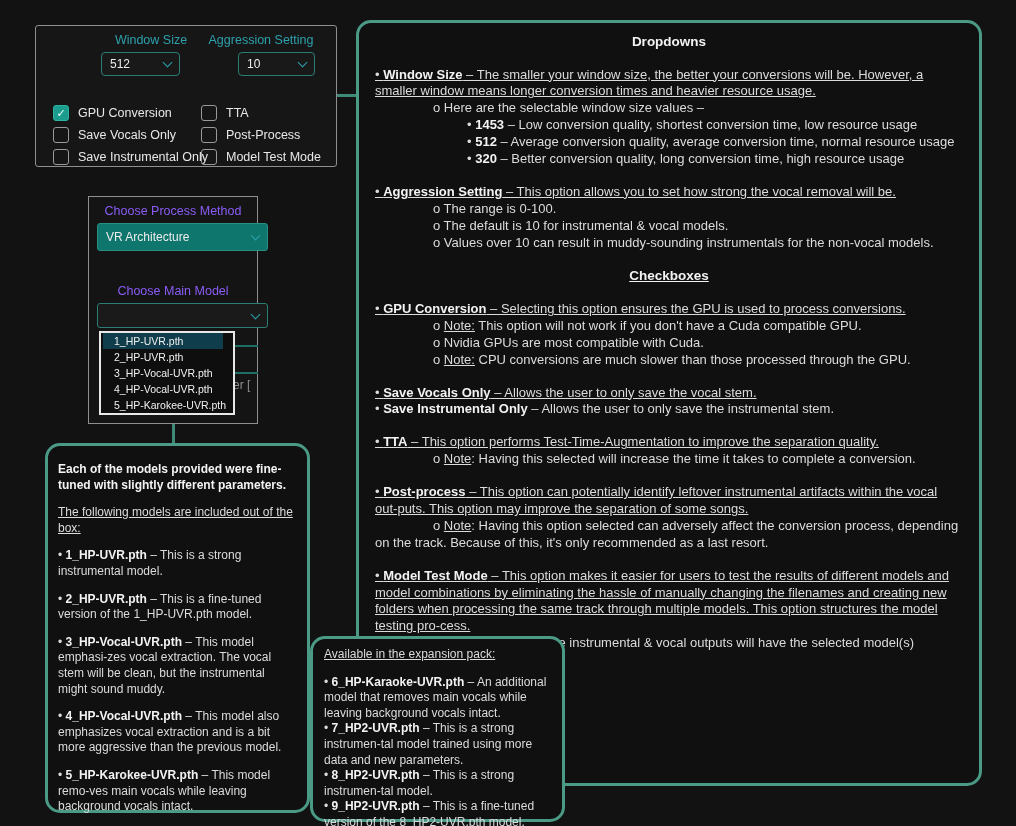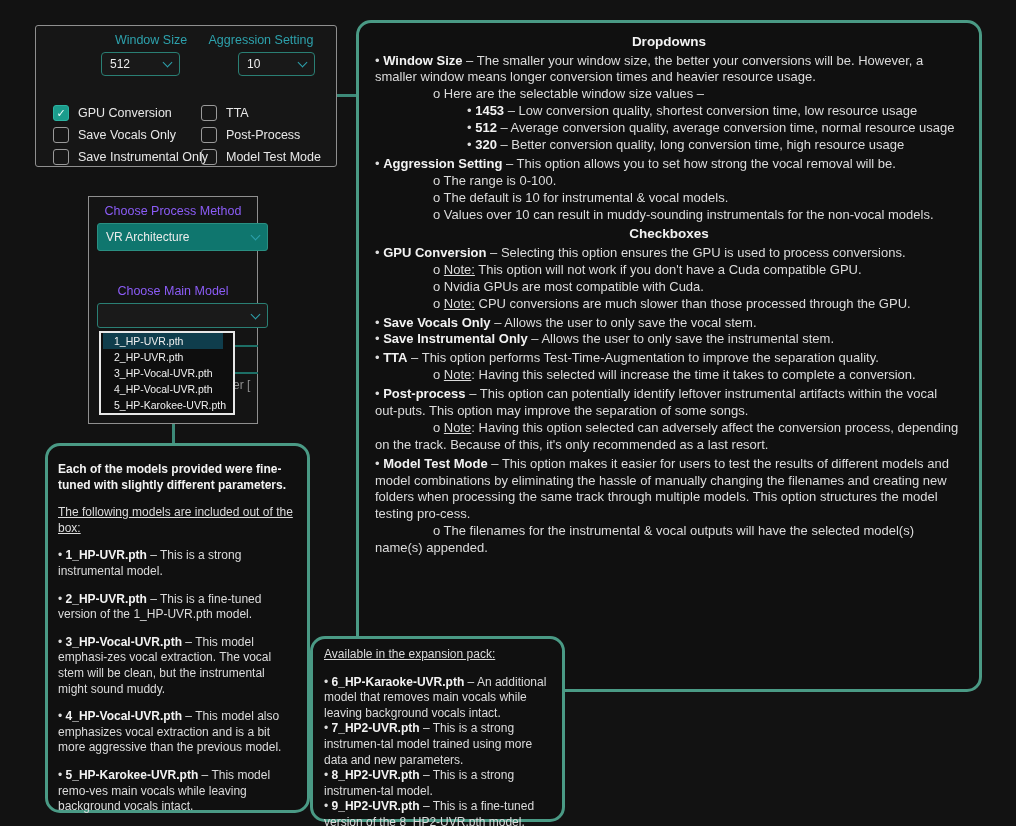--- a/index.html
+++ b/index.html
@@ -45,32 +45,32 @@
   .model-list{position:absolute;left:10px;top:134px;width:132px;height:80px;background:#0e0e0e;
               border:2px solid #e8e8e8;z-index:3;}
   .model-item{height:16px;line-height:16px;font-size:10.5px;color:#f0f0f0;padding-left:13px;
               white-space:nowrap;}
   .model-item.selected{position:relative;}
   .model-item.selected::before{content:"";position:absolute;left:2px;top:0;height:100%;
               width:calc(100% - 12px);background:#0f3d4c;z-index:-1;}
   
   .teal-panel{border:3px solid #4a9a85;border-radius:15px;background:#101010;}
   .models-note{left:45px;top:443px;width:265px;height:370px;padding:16px 10px;}
-  .help{left:356px;top:20px;width:626px;height:672px;padding:10px 16px;}
+  .help{left:356px;top:20px;width:626px;height:766px;padding:10px 16px;}
   .expansion{left:310px;top:636px;width:255px;height:186px;padding:8px 11px;}
   
   .blk{margin:0;}
   .b{font-weight:bold;color:#f3f3f3;}
   .u{text-decoration:underline;}
   .blk-title{text-align:center;font-weight:bold;color:#f3f3f3;}
   .help .blk{font-size:13px;line-height:1.3;}
   .help .blk-title{font-size:13.5px;}
   .help .ind1{text-indent:58px;}
   .help .ind2{text-indent:92px;}
-  .help .gap{margin-top:2px;}
+  .help .gap{margin-top:16px;text-decoration:underline;}
   .side-text .blk{font-size:12px;line-height:1.3;}
   .side-text .gap{margin-top:12px;}
 </style>
 </head>
 <body>
 
 <div id="stage">
 
   <div class="panel controls">
     <div class="col-head ws">Window Size</div>

